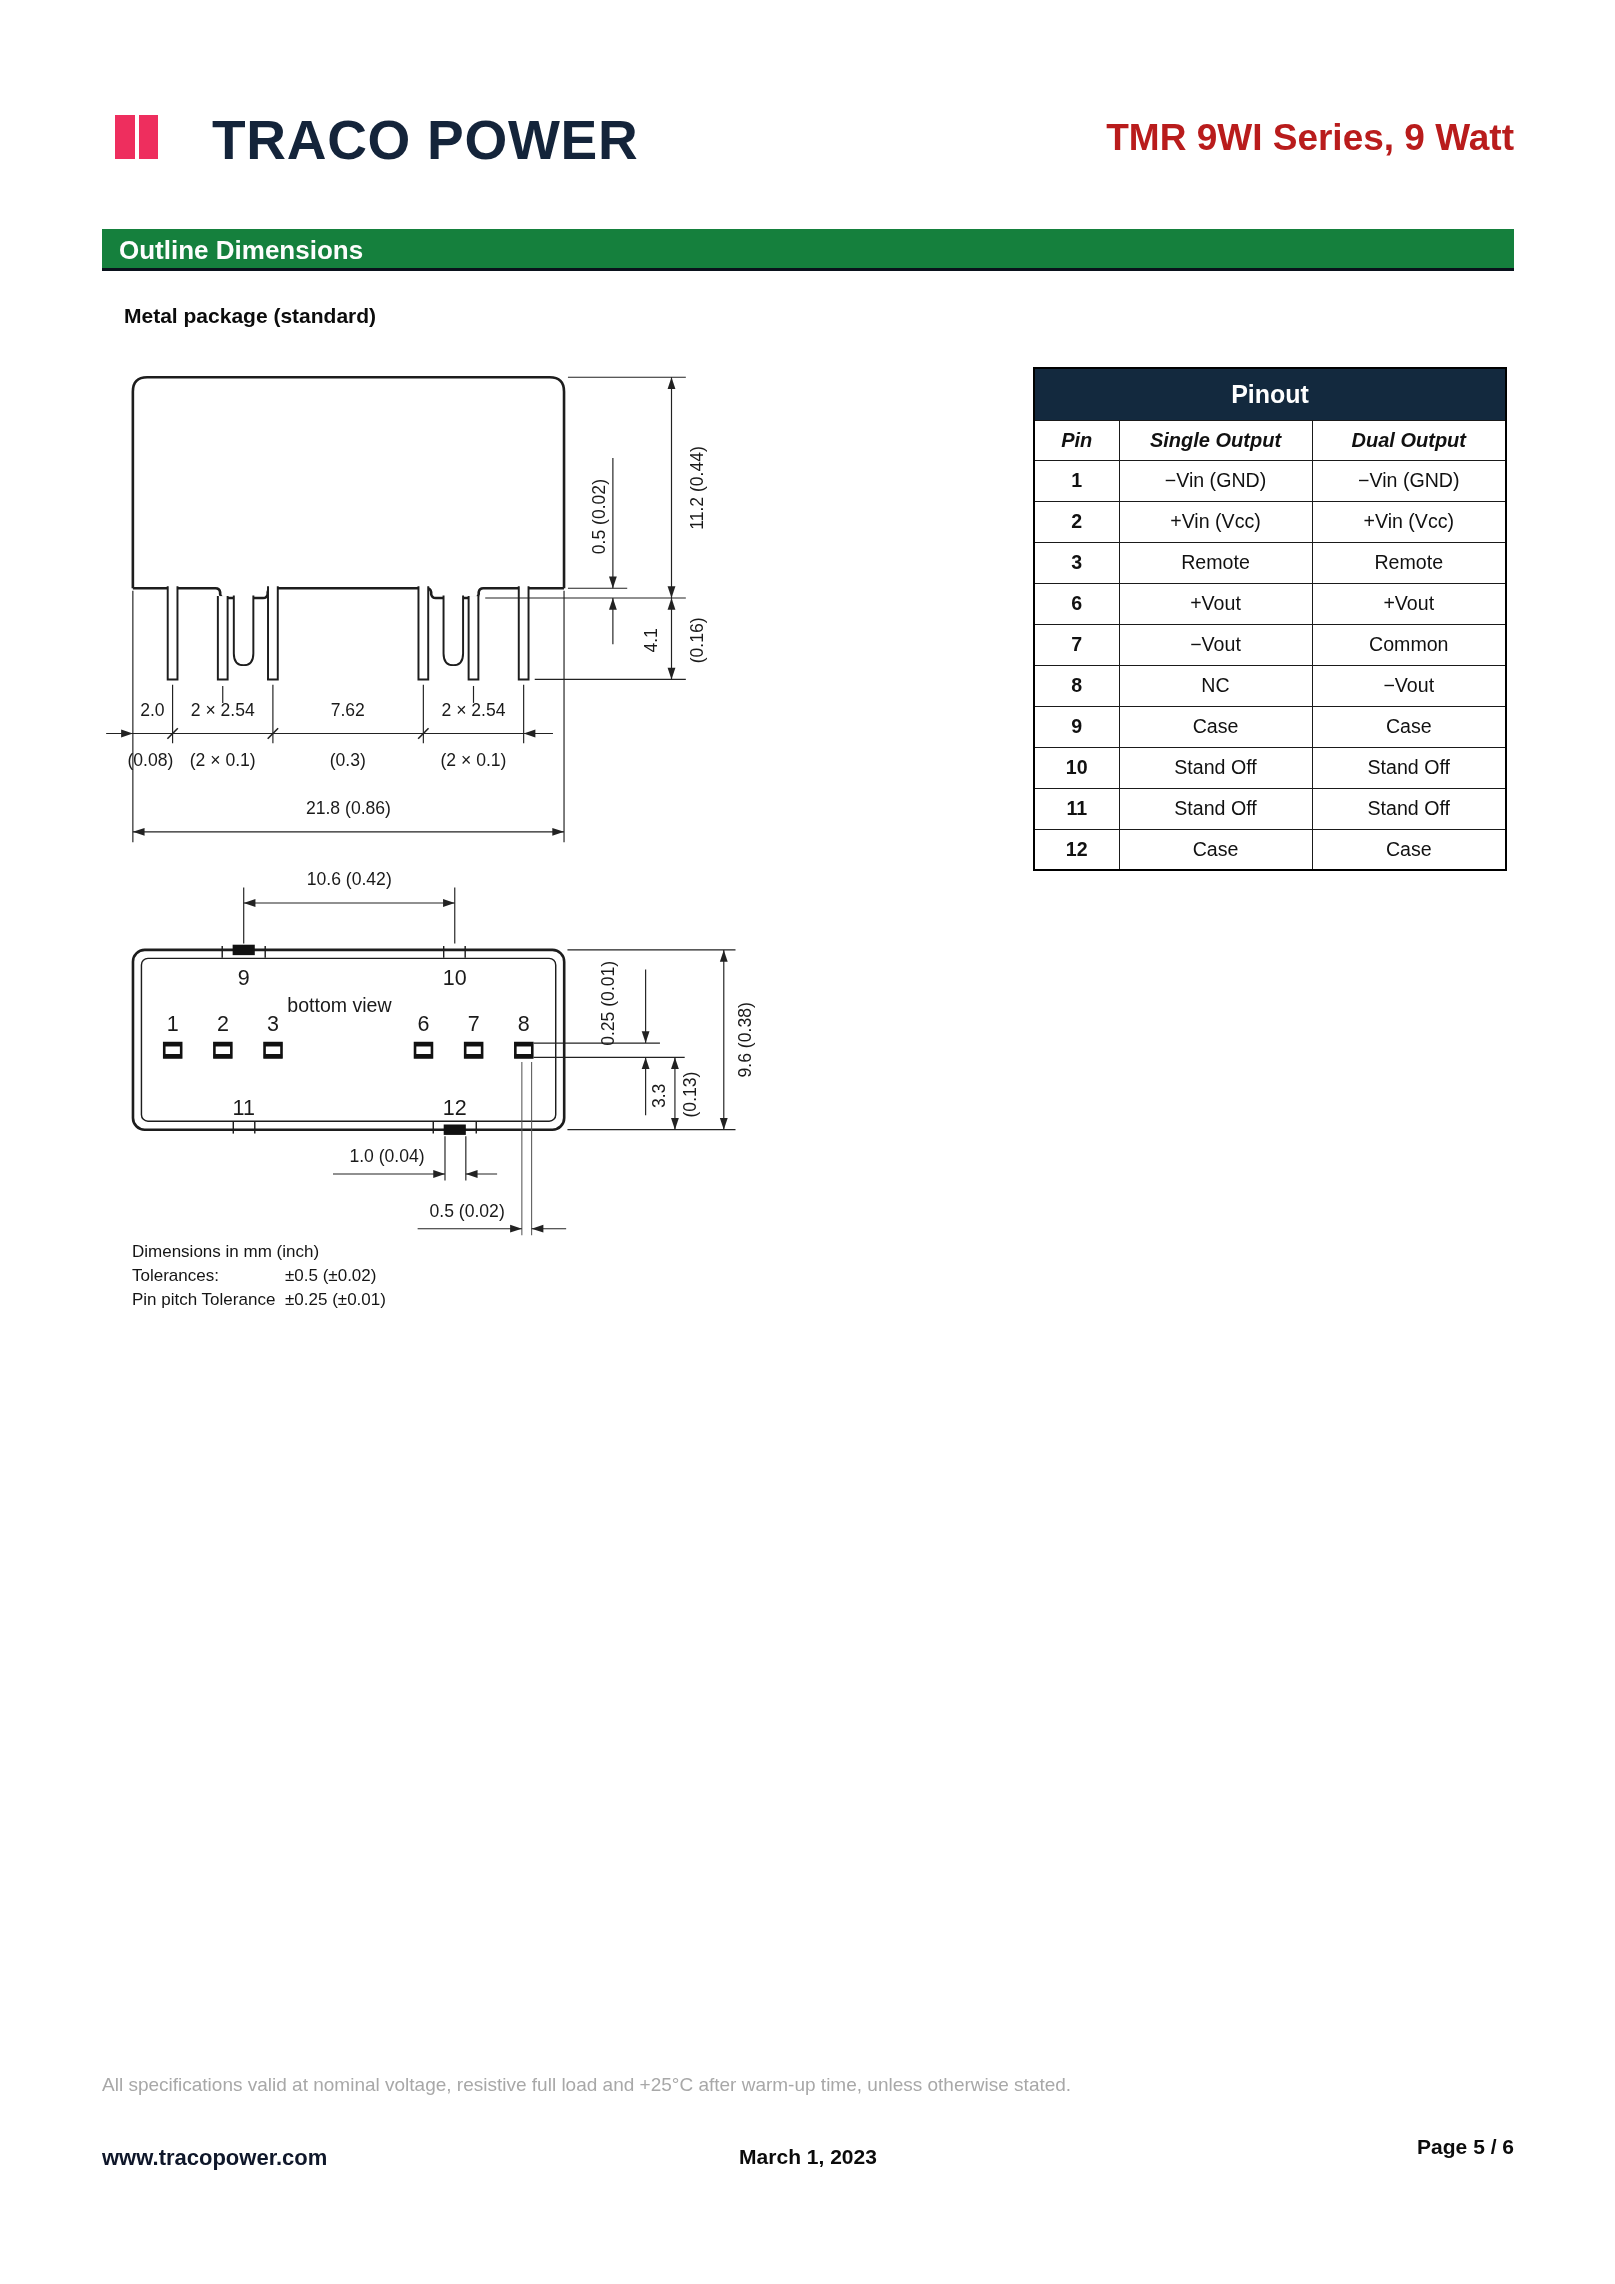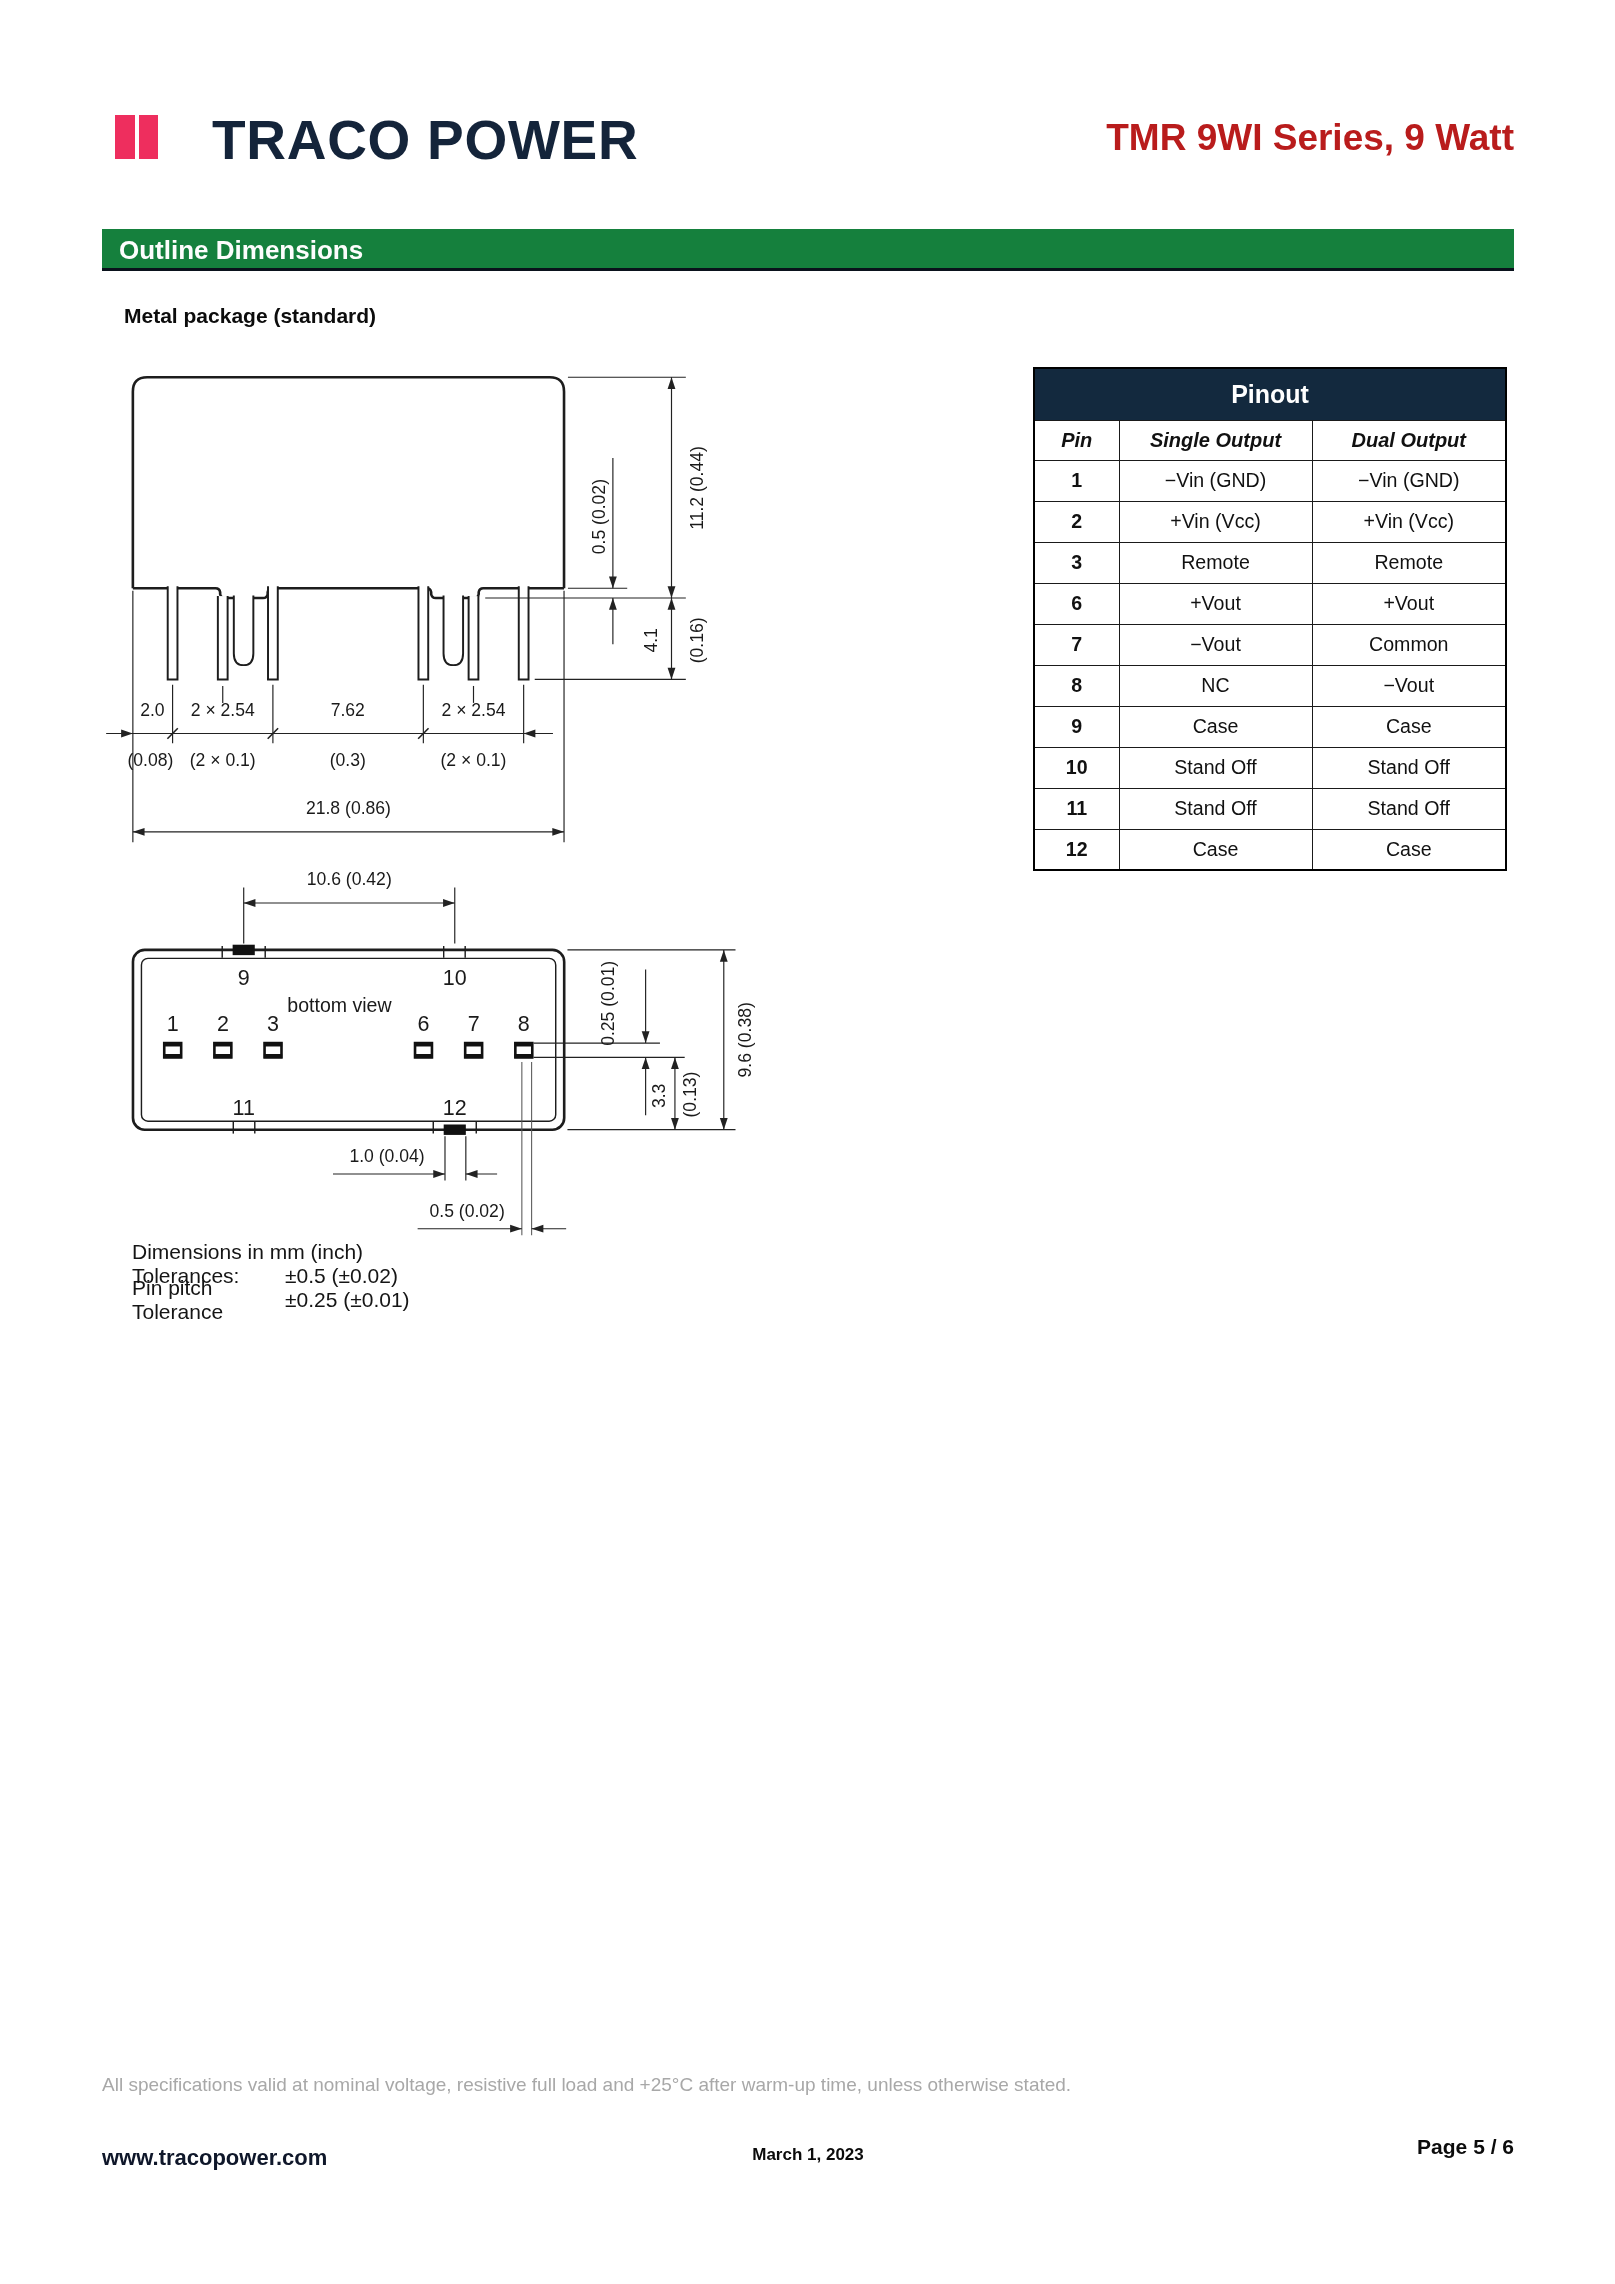--- a/index.html
+++ b/index.html
@@ -29,38 +29,38 @@
   }
   .package-label { position:absolute; left:124px; top:304px; font-size:21px; font-weight:bold; color:#0c0c0c; }
   
   .svg-top    { position:absolute; left:98px; top:359px; width:652px; height:495px; }
   .svg-bottom { position:absolute; left:98px; top:847px; width:750px; height:469px; }
   svg text { font-family:"Liberation Sans","DejaVu Sans",sans-serif; fill:#1a1a1a; }
   svg text.dim { font-size:27px; }
   svg text.pinnum { font-size:33px; }
   svg text.caption { font-size:30px; }
   
-  .notes { position:absolute; left:132px; top:1240px; font-size:21px; color:#151515; }
+  .notes { position:absolute; left:132px; top:1240px; font-size:17px; color:#151515; }
   .notes .nrow { display:flex; height:24px; align-items:center; }
   .notes .nlabel { width:153px; }
   
   .pinout-wrap { position:absolute; left:1033px; top:367px; width:471px; }
   table.pinout { border-collapse:collapse; width:471px; border:2px solid #000; table-layout:fixed; }
   table.pinout td, table.pinout th { border:1.3px solid #1a1a1a; text-align:center; vertical-align:middle; }
   .pinout-title {
     background:#13293e; color:#ffffff; font-size:25px; font-weight:bold; height:52px;
     border-bottom:2px solid #000;
   }
   table.pinout th.colhead { height:40px; font-size:20px; font-weight:bold; background:#fff;font-style:italic; }
   table.pinout td { height:41px; font-size:19.6px; background:#fff; }
   table.pinout td:first-child { font-weight:bold; }
   
   .disclaimer { position:absolute; left:102px; top:2074px; font-size:19px; color:#a8a8a8; }
   .footer-web  { position:absolute; left:102px; top:2145px; font-size:22px; font-weight:bold; color:#0f172a; }
-  .footer-date { position:absolute; left:0; right:0; top:2145px; text-align:center; font-size:17px; font-weight:bold; color:#0b0b0b; }
+  .footer-date { position:absolute; left:0; right:0; top:2145px; text-align:center; font-size:21px; font-weight:bold; color:#0b0b0b; }
   .footer-page { position:absolute; right:102px; top:2135px; font-size:21px; font-weight:bold; color:#0b0b0b; }
 </style>
 </head>
 <body>
 
 <div class="page">
 
   <div class="logo-mark">
     <div class="logo-bar1"></div>
     <div class="logo-bar2"></div>

